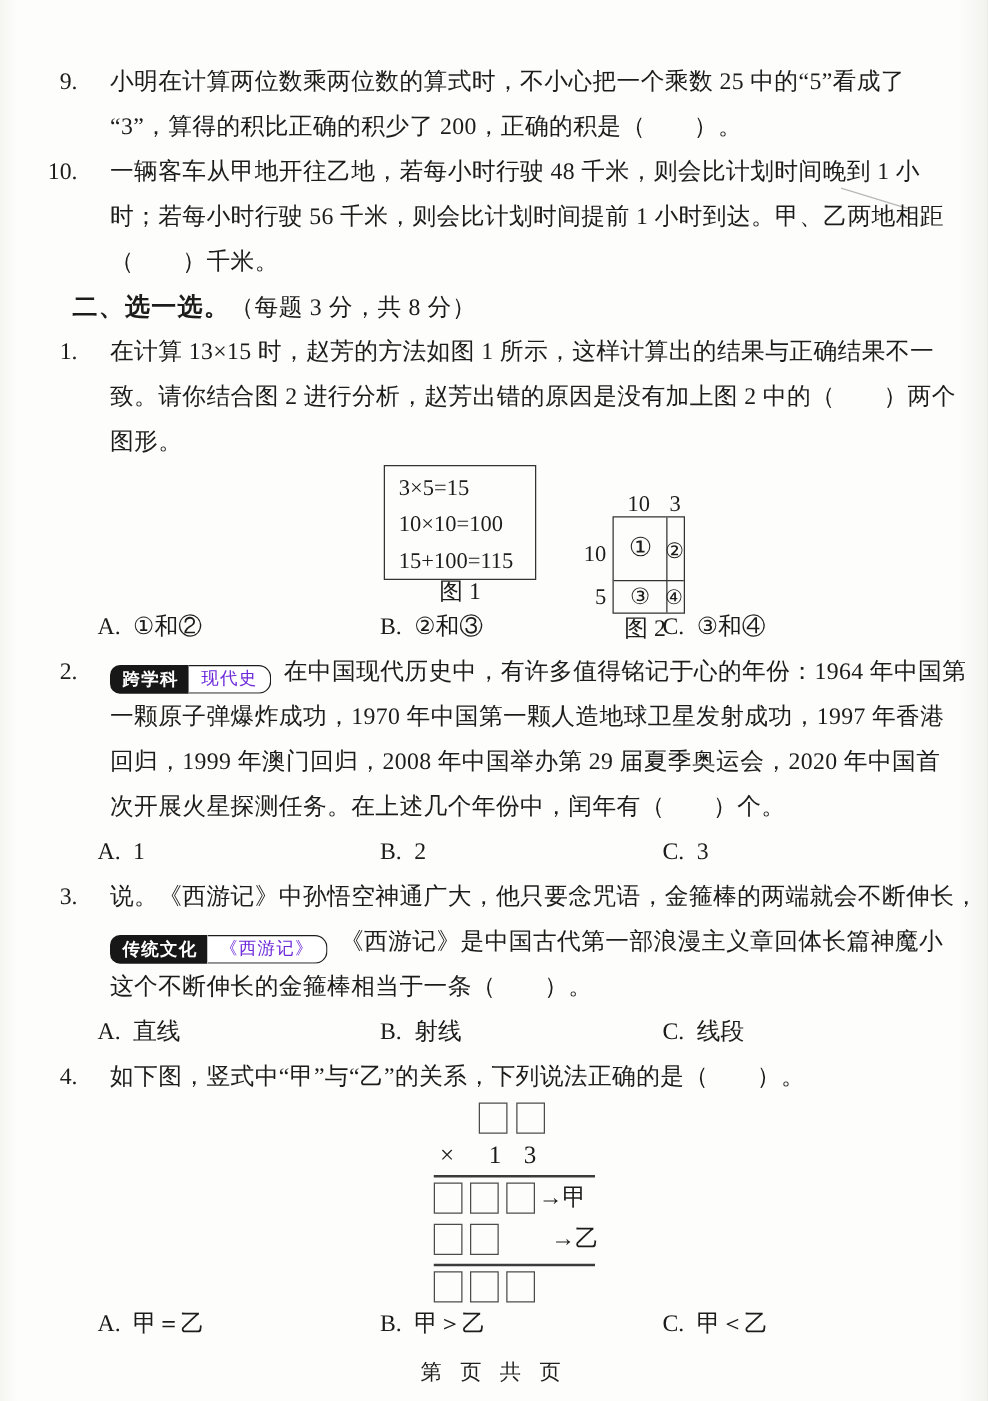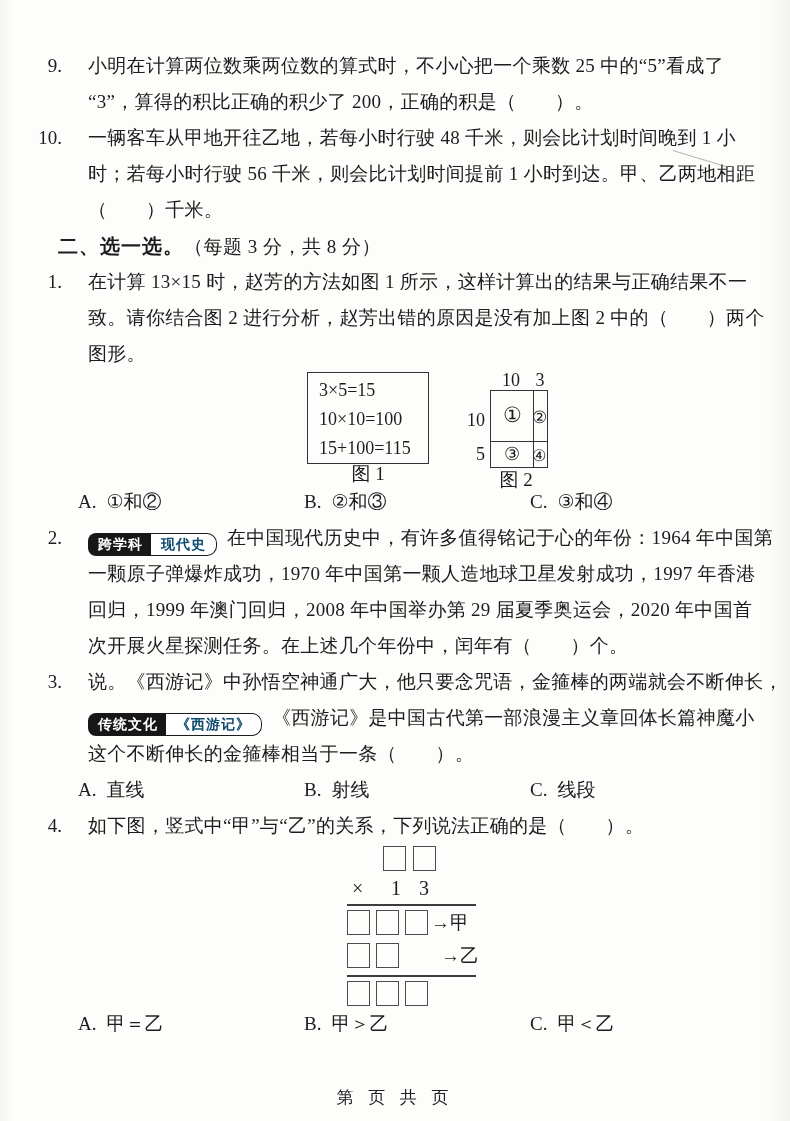--- a/index.html
+++ b/index.html
@@ -18,37 +18,37 @@
 
   .sec-line { height:36px; line-height:36px; white-space:nowrap; }
   .sec-title { font-family:"Liberation Sans","DejaVu Sans",sans-serif; font-weight:bold; font-size:20px; letter-spacing:1px; }
   .sec-note { font-size:19px; letter-spacing:0.5px; }
 
   
   .badges { display:inline-flex; vertical-align:-5px; margin-right:10px; }
   .bdark { background:#171717; color:#fff; font-family:"Liberation Sans","DejaVu Sans",sans-serif;
            font-weight:bold; font-size:14px; line-height:18px; padding:2px 8px 2px 10px;
            border-radius:8px 0 0 8px; letter-spacing:1px; }
-  .blight { background:#fff; color:#0c4a6e; border:1.5px solid #1c1c1c; border-left:none;
-            font-size:14px; line-height:17px; padding:2px 10px; border-radius:0 10px 10px 0; letter-spacing:1px;font-weight:bold; }
+  .blight { background:#fff; color:#6d28d9; border:1.5px solid #1c1c1c; border-left:none;
+            font-size:14px; line-height:17px; padding:2px 10px; border-radius:0 10px 10px 0; letter-spacing:1px; }
 
   
   .opts { display:flex; padding-left:20px; height:36px; line-height:36px; font-size:19px; }
   .opt { width:226px; white-space:nowrap; }
   .optlabel { margin-right:10px; }
 
   
   .figs { display:flex; align-items:flex-start; padding-left:225px; height:112px; }
   .fig1wrap { width:122px;padding-left:24px; }
   .fig1box { box-sizing:border-box; width:122px; height:92px; border:1.7px solid #333;
              padding:3px 0 0 11px; }
   .f1line { height:29px; line-height:29px; font-size:18px; white-space:nowrap; }
   .figcap { text-align:center; font-size:19px; height:20px; line-height:20px; }
 
-  .fig2wrap { position:relative; width:88px; height:112px; margin-left:38px; }
+  .fig2wrap { position:relative; width:88px; height:112px; margin-left:38px;margin-top:23px; }
   .f2collabel,.f2rowlabel { position:absolute; font-size:18px; text-align:center; }
   .f2grid { position:absolute; left:23px; top:18px; width:58px; height:78px;
             border:1.6px solid #333; box-sizing:border-box; }
   .f2vline { position:absolute; left:42px; top:0; width:1.4px; height:100%; background:#333; }
   .f2hline { position:absolute; left:0; top:50px; width:100%; height:1.4px; background:#333; }
   .f2cell { position:absolute; font-size:19px; line-height:19px; }
   .f2cap { position:absolute; left:14px; top:95px; width:70px; text-align:center; font-size:19px; }
 
   
   .mult { position:relative; width:132px; height:162px; margin-left:289px; }
@@ -135,20 +135,25 @@
         <span class="badges">
             <span class="bdark">跨学科</span>
             <span class="blight">现代史</span>
           </span><span>在中国现代历史中，有许多值得铭记于心的年份：1964 年中国第</span>
       </div>
       <div class="line">一颗原子弹爆炸成功，1970 年中国第一颗人造地球卫星发射成功，1997 年香港</div>
       <div class="line">回归，1999 年澳门回归，2008 年中国举办第 29 届夏季奥运会，2020 年中国首</div>
       <div class="line">次开展火星探测任务。在上述几个年份中，闰年有（　　）个。</div>
     </div>
 
+    <div class="opts">
+      <div class="opt"><span class="optlabel">A.</span><span>1</span></div>
+      <div class="opt"><span class="optlabel">B.</span><span>2</span></div>
+      <div class="opt"><span class="optlabel">C.</span><span>3</span></div>
+    </div>
 
     <div class="q">
       <span class="qnum">3.</span>
       <div class="line">说。《西游记》中孙悟空神通广大，他只要念咒语，金箍棒的两端就会不断伸长，</div>
       <div class="line">
         <span class="badges">
             <span class="bdark">传统文化</span>
             <span class="blight">《西游记》</span>
           </span><span>《西游记》是中国古代第一部浪漫主义章回体长篇神魔小</span>
       </div>

